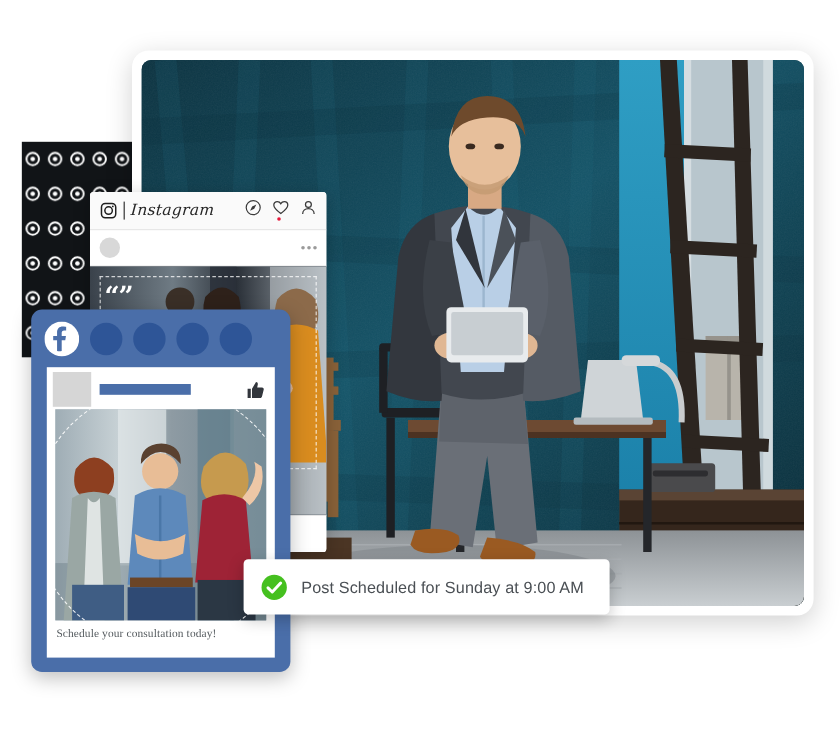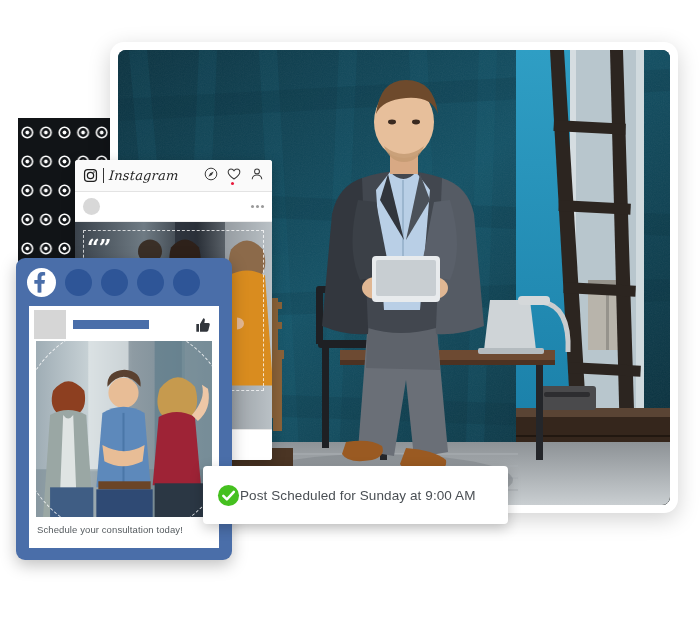--- a/index.html
+++ b/index.html
@@ -85,24 +85,24 @@
     border:1px dashed rgba(255,255,255,.75);z-index:3;pointer-events:none;
   }
   .ig-bottombar{
     height:30px;background:#fff;border-top:1px solid #e6e6e6;
     display:flex;align-items:center;justify-content:center;
   }
   .ig-bottombar svg{width:14px;height:14px;}
 
   
   .fb-card{
-    position:absolute;left:16px;top:258px;width:216px;height:302px;
+    position:absolute;left:26px;top:258px;width:216px;height:302px;
     background:#4a6ea9;border-radius:9px;
     box-shadow:0 5px 16px rgba(0,0,0,.25);
-    z-index:5;padding:0;box-sizing:border-box;
+    z-index:5;padding:0;box-sizing:border-box;font-family:Liberation Serif, serif;
   }
   .fb-header{
     height:48px;display:flex;align-items:center;gap:9px;
     padding:0 11px;box-sizing:border-box;
   }
   .fb-logo{width:29px;height:29px;}
   .fb-pill{width:27px;height:27px;border-radius:50%;background:#2e5597;}
   .fb-body{
     position:absolute;left:13px;right:13px;top:48px;bottom:12px;
     background:#ffffff;display:flex;flex-direction:column;
@@ -123,24 +123,24 @@
     position:absolute;left:50%;top:50%;width:215px;height:215px;
     margin-left:-107px;margin-top:-107px;border-radius:50%;
     border:1px dashed rgba(255,255,255,.85);pointer-events:none;
   }
   .fb-caption{
     padding:7px 8px 0 8px;font-size:9.5px;color:#555b5f;letter-spacing:.1px;
   }
 
   
   .toast{
-    position:absolute;left:203px;top:466px;width:305px;height:58px;
+    position:absolute;left:203px;top:466px;width:305px;height:46px;
     background:#ffffff;border-radius:4px;
     box-shadow:0 4px 13px rgba(0,0,0,.22);
-    display:flex;align-items:center;padding:0 14px;
+    display:flex;align-items:center;gap:11px;padding:0 14px;
     box-sizing:border-box;z-index:9;
   }
   .toast-check{width:23px;height:23px;flex:0 0 auto;}
   .toast-text{font-size:13.5px;color:#4a4f54;letter-spacing:.1px;}
 </style>
 </head>
 <body>
 
 <div class="stage">
 

